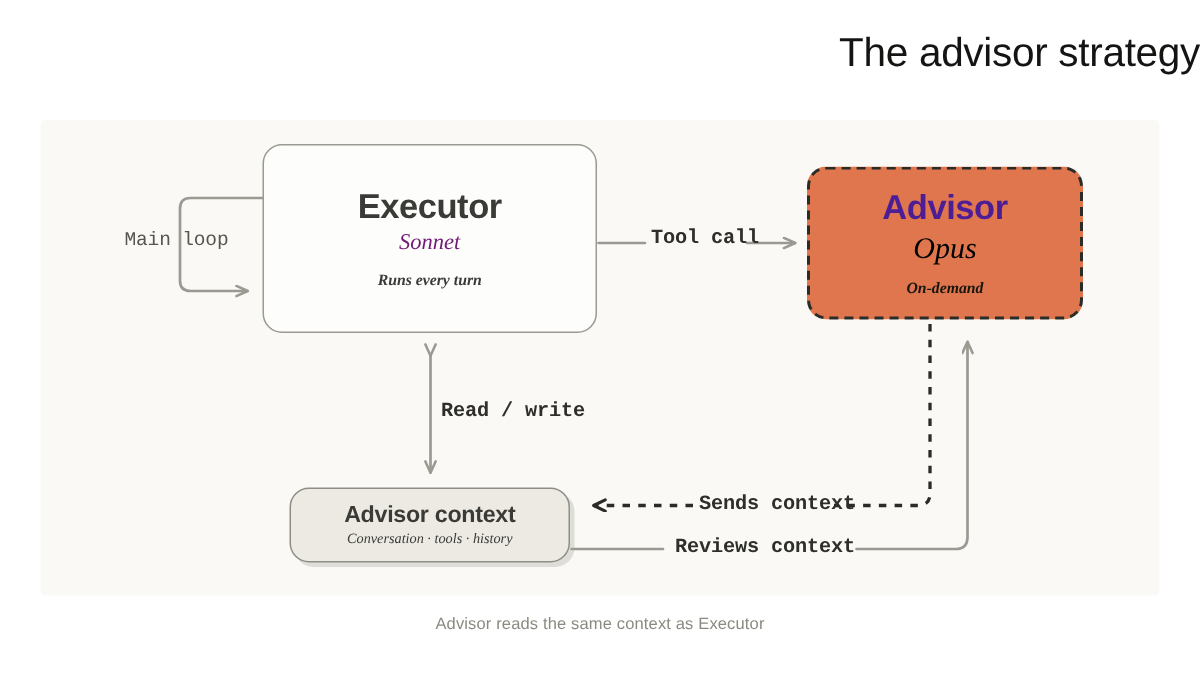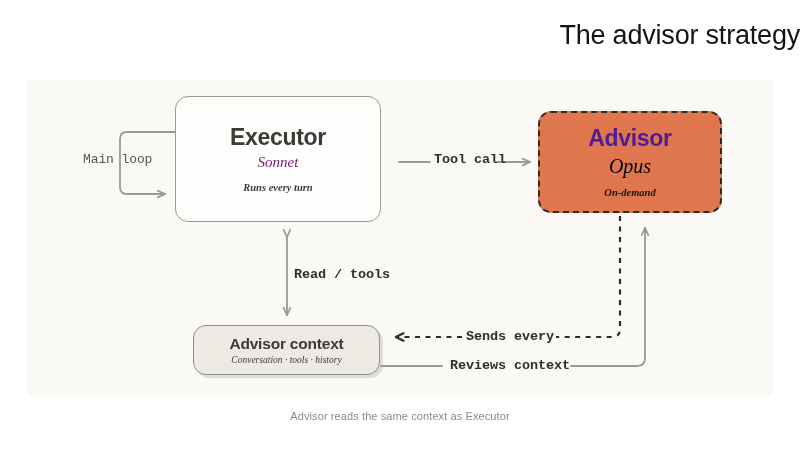--- a/index.html
+++ b/index.html
@@ -46,21 +46,21 @@
     position: absolute;
     box-sizing: border-box;
     display: flex;
     flex-direction: column;
     align-items: center;
     justify-content: center;
   }
   #node-executor {
     left: 175px;
     top: 96px;
-    width: 206px;
+    width: 223px;
     height: 126px;
     background: #fdfdfc;
     border: 1.6px solid #9a9a92;
     border-radius: 13px;
   }
   #node-advisor {
     left: 538px;
     top: 111px;
     width: 184px;
     height: 102px;
@@ -213,17 +213,17 @@
   <div class="node-note">On-demand</div>
 </div>
 
 <div class="node" id="node-shared">
   <div id="shared-title">Advisor context</div>
   <div id="shared-sub">Conversation · tools · history</div>
 </div>
 
 <div class="edge-label" id="label-main-loop">Main loop</div>
 <div class="edge-label" id="label-tool-call">Tool call</div>
-<div class="edge-label" id="label-read-write">Read / tools</div>
-<div class="edge-label" id="label-sends-advice">Sends every</div>
+<div class="edge-label" id="label-read-write">Read / write</div>
+<div class="edge-label" id="label-sends-advice">Sends context</div>
 <div class="edge-label" id="label-reviews-context">Reviews context</div>
 
 <div id="caption">Advisor reads the same context as Executor</div>
 
 </body></html>

